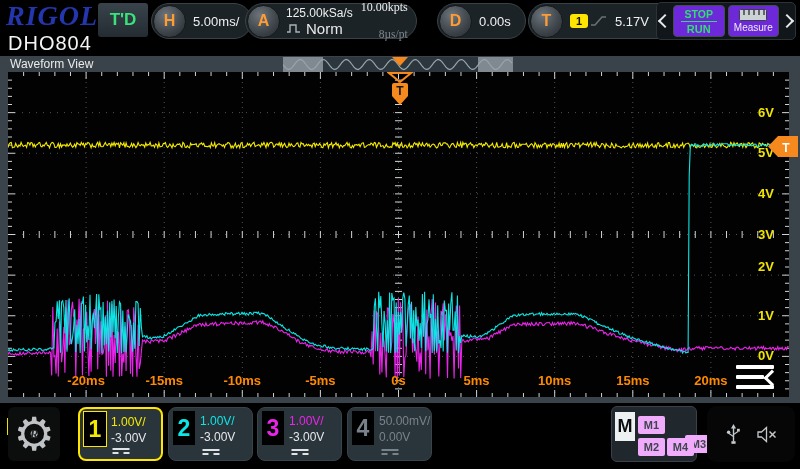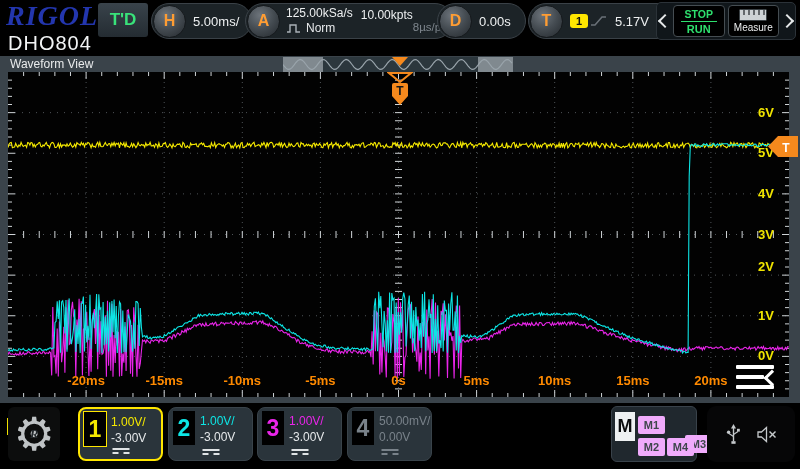--- a/index.html
+++ b/index.html
@@ -14,35 +14,35 @@
     color:#39e27a;font-weight:bold;font-size:17px;}
   .pill{position:absolute;top:3px;height:36px;background:#1c2327;border:1px solid #3a4147;
     border-radius:19px;display:flex;align-items:center;box-sizing:border-box;}
   .knob{width:33px;height:33px;border-radius:50%;flex:0 0 auto;margin-left:1px;
     background:radial-gradient(circle at 38% 30%,#6d747b 0%,#454c52 48%,#23282d 100%);
     border:1px solid #15191c;display:flex;align-items:center;justify-content:center;
     color:#ff9d33;font-weight:bold;font-size:16px;box-sizing:border-box;}
   .pilltext{color:#eef0f1;font-size:13px;margin-left:7px;}
   .acq-col{display:flex;flex-direction:column;justify-content:center;margin-left:6px;line-height:15px;}
   .acq-col .r1{color:#eef0f1;font-size:12px;}
-  .acq-col .r2{display:flex;align-items:center;gap:4px;color:#e8eaec;font-size:12px;}
-  .acq-col2{display:flex;flex-direction:row;margin-left:8px;margin-right:8px;line-height:15px;text-align:right;}
+  .acq-col .r2{display:flex;align-items:center;gap:4px;color:#e8eaec;font-size:15px;}
+  .acq-col2{display:flex;flex-direction:column;margin-left:8px;margin-right:8px;line-height:15px;text-align:right;font-family:Liberation Serif, serif;}
   .acq-col2 .r1{color:#eef0f1;font-size:12px;}
   .acq-col2 .r2{color:#7e868d;font-size:11.5px;margin-top:12px;}
   .tbadge{width:18px;height:14px;background:#ffe600;border-radius:3px;margin-left:7px;
     display:flex;align-items:center;justify-content:center;color:#111;font-weight:bold;font-size:11px;}
   .tlevel{color:#eef0f1;font-size:13px;margin-left:9px;}
   .tcoup{color:#a9b81d;font-size:12px;font-weight:bold;margin-left:9px;margin-right:10px;}
   .ctrl-panel{position:absolute;left:656px;top:2px;width:140px;height:38px;background:#10161a;
     border:1px solid #2b3238;border-radius:5px;display:flex;align-items:center;gap:3px;
     padding:0 3px;box-sizing:border-box;}
   .chev{width:8px;height:8px;border-left:2.5px solid #e6e9ea;border-bottom:2.5px solid #e6e9ea;flex:0 0 auto;}
   .chev.left{transform:rotate(45deg);}
   .chev.right{transform:rotate(-135deg);}
-  .ctrl-btn{width:55px;height:32px;background:#000000;border:1px solid #454d52;border-radius:4px;
+  .ctrl-btn{width:55px;height:32px;background:#6d28d9;border:1px solid #454d52;border-radius:4px;
     display:flex;flex-direction:column;align-items:center;justify-content:center;box-sizing:border-box;}
   .stop{color:#2ee06e;font-size:10.5px;font-weight:bold;border-bottom:1px solid #2ee06e;padding:0 4px 1px;}
   .run{color:#2ee06e;font-size:11px;font-weight:bold;margin-top:1px;}
   .measure-lbl{color:#eceeef;font-size:10px;margin-top:1px;}
   
   .panel{position:absolute;left:0;top:56px;width:800px;height:347px;background:#3a434a;}
   .panel-title{position:absolute;left:10px;top:1px;font-size:12px;color:#e9ebec;}
   .overview{position:absolute;left:283px;top:1px;width:230px;height:15px;background:#80898f;overflow:visible;}
   .plot{position:absolute;left:8px;top:16px;width:781px;height:325px;background:#020202;}
   .tlabel{position:absolute;font-size:13px;font-weight:600;color:#ff8a00;transform:translateX(-50%);white-space:nowrap;}

